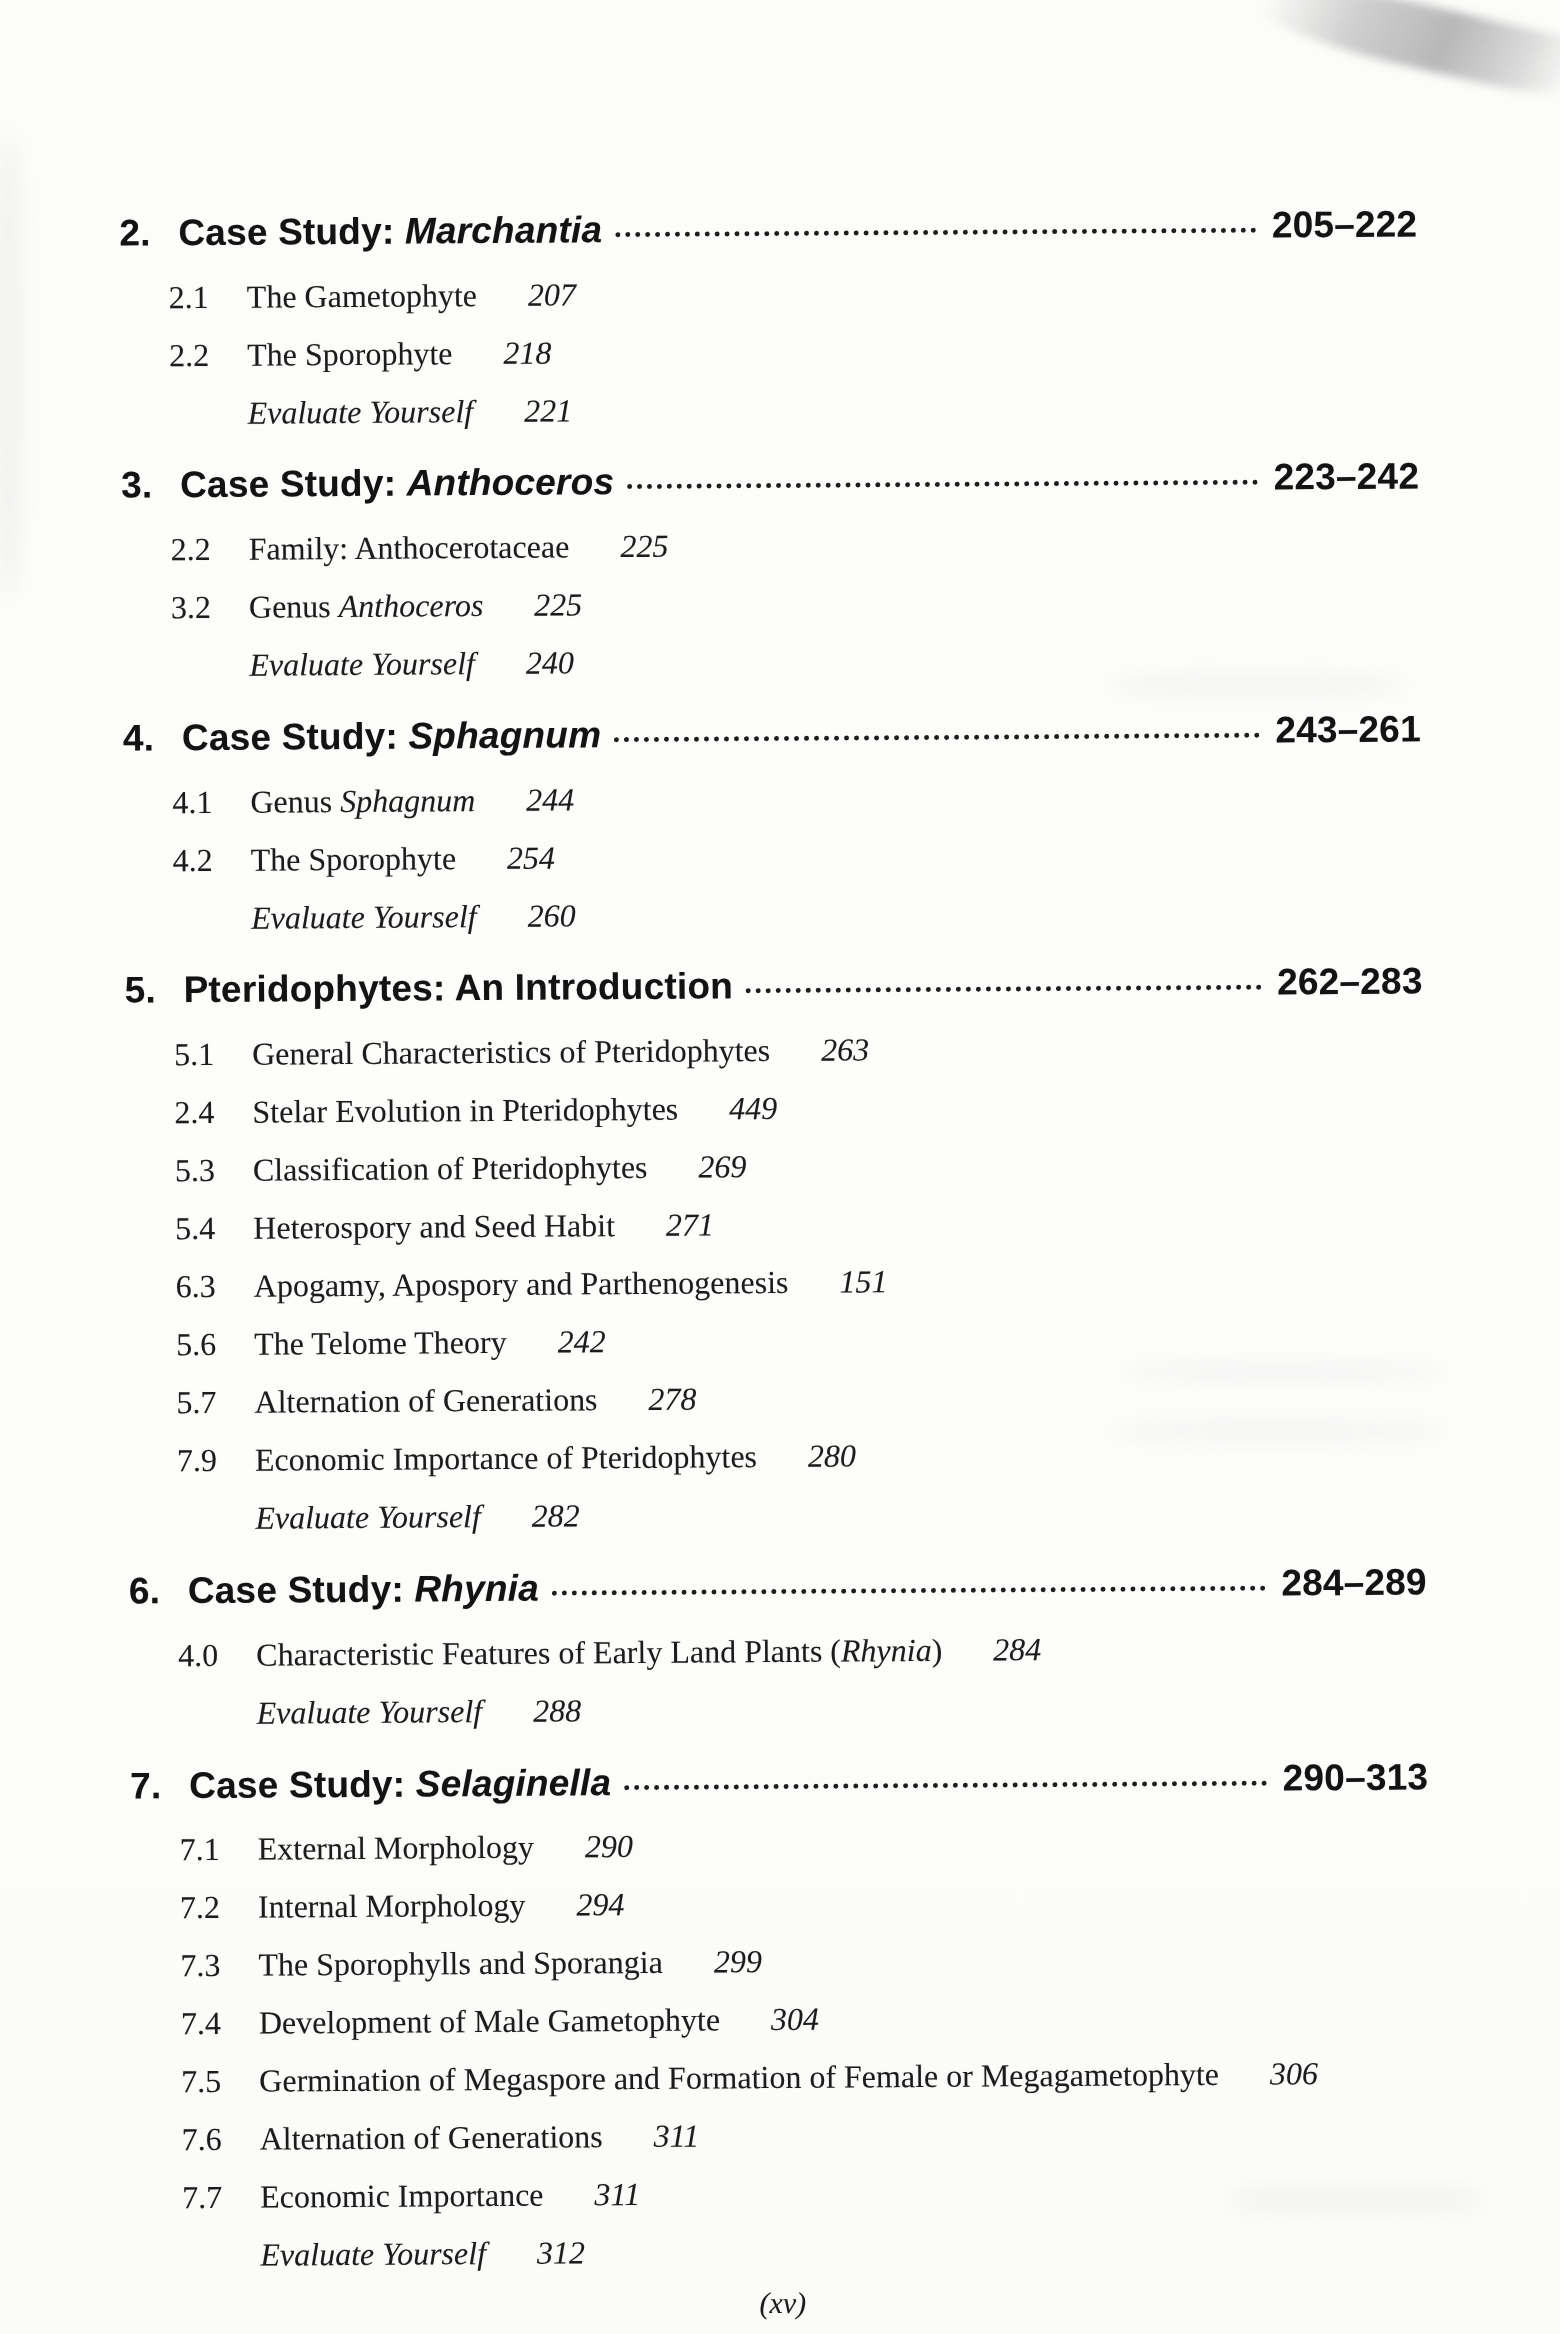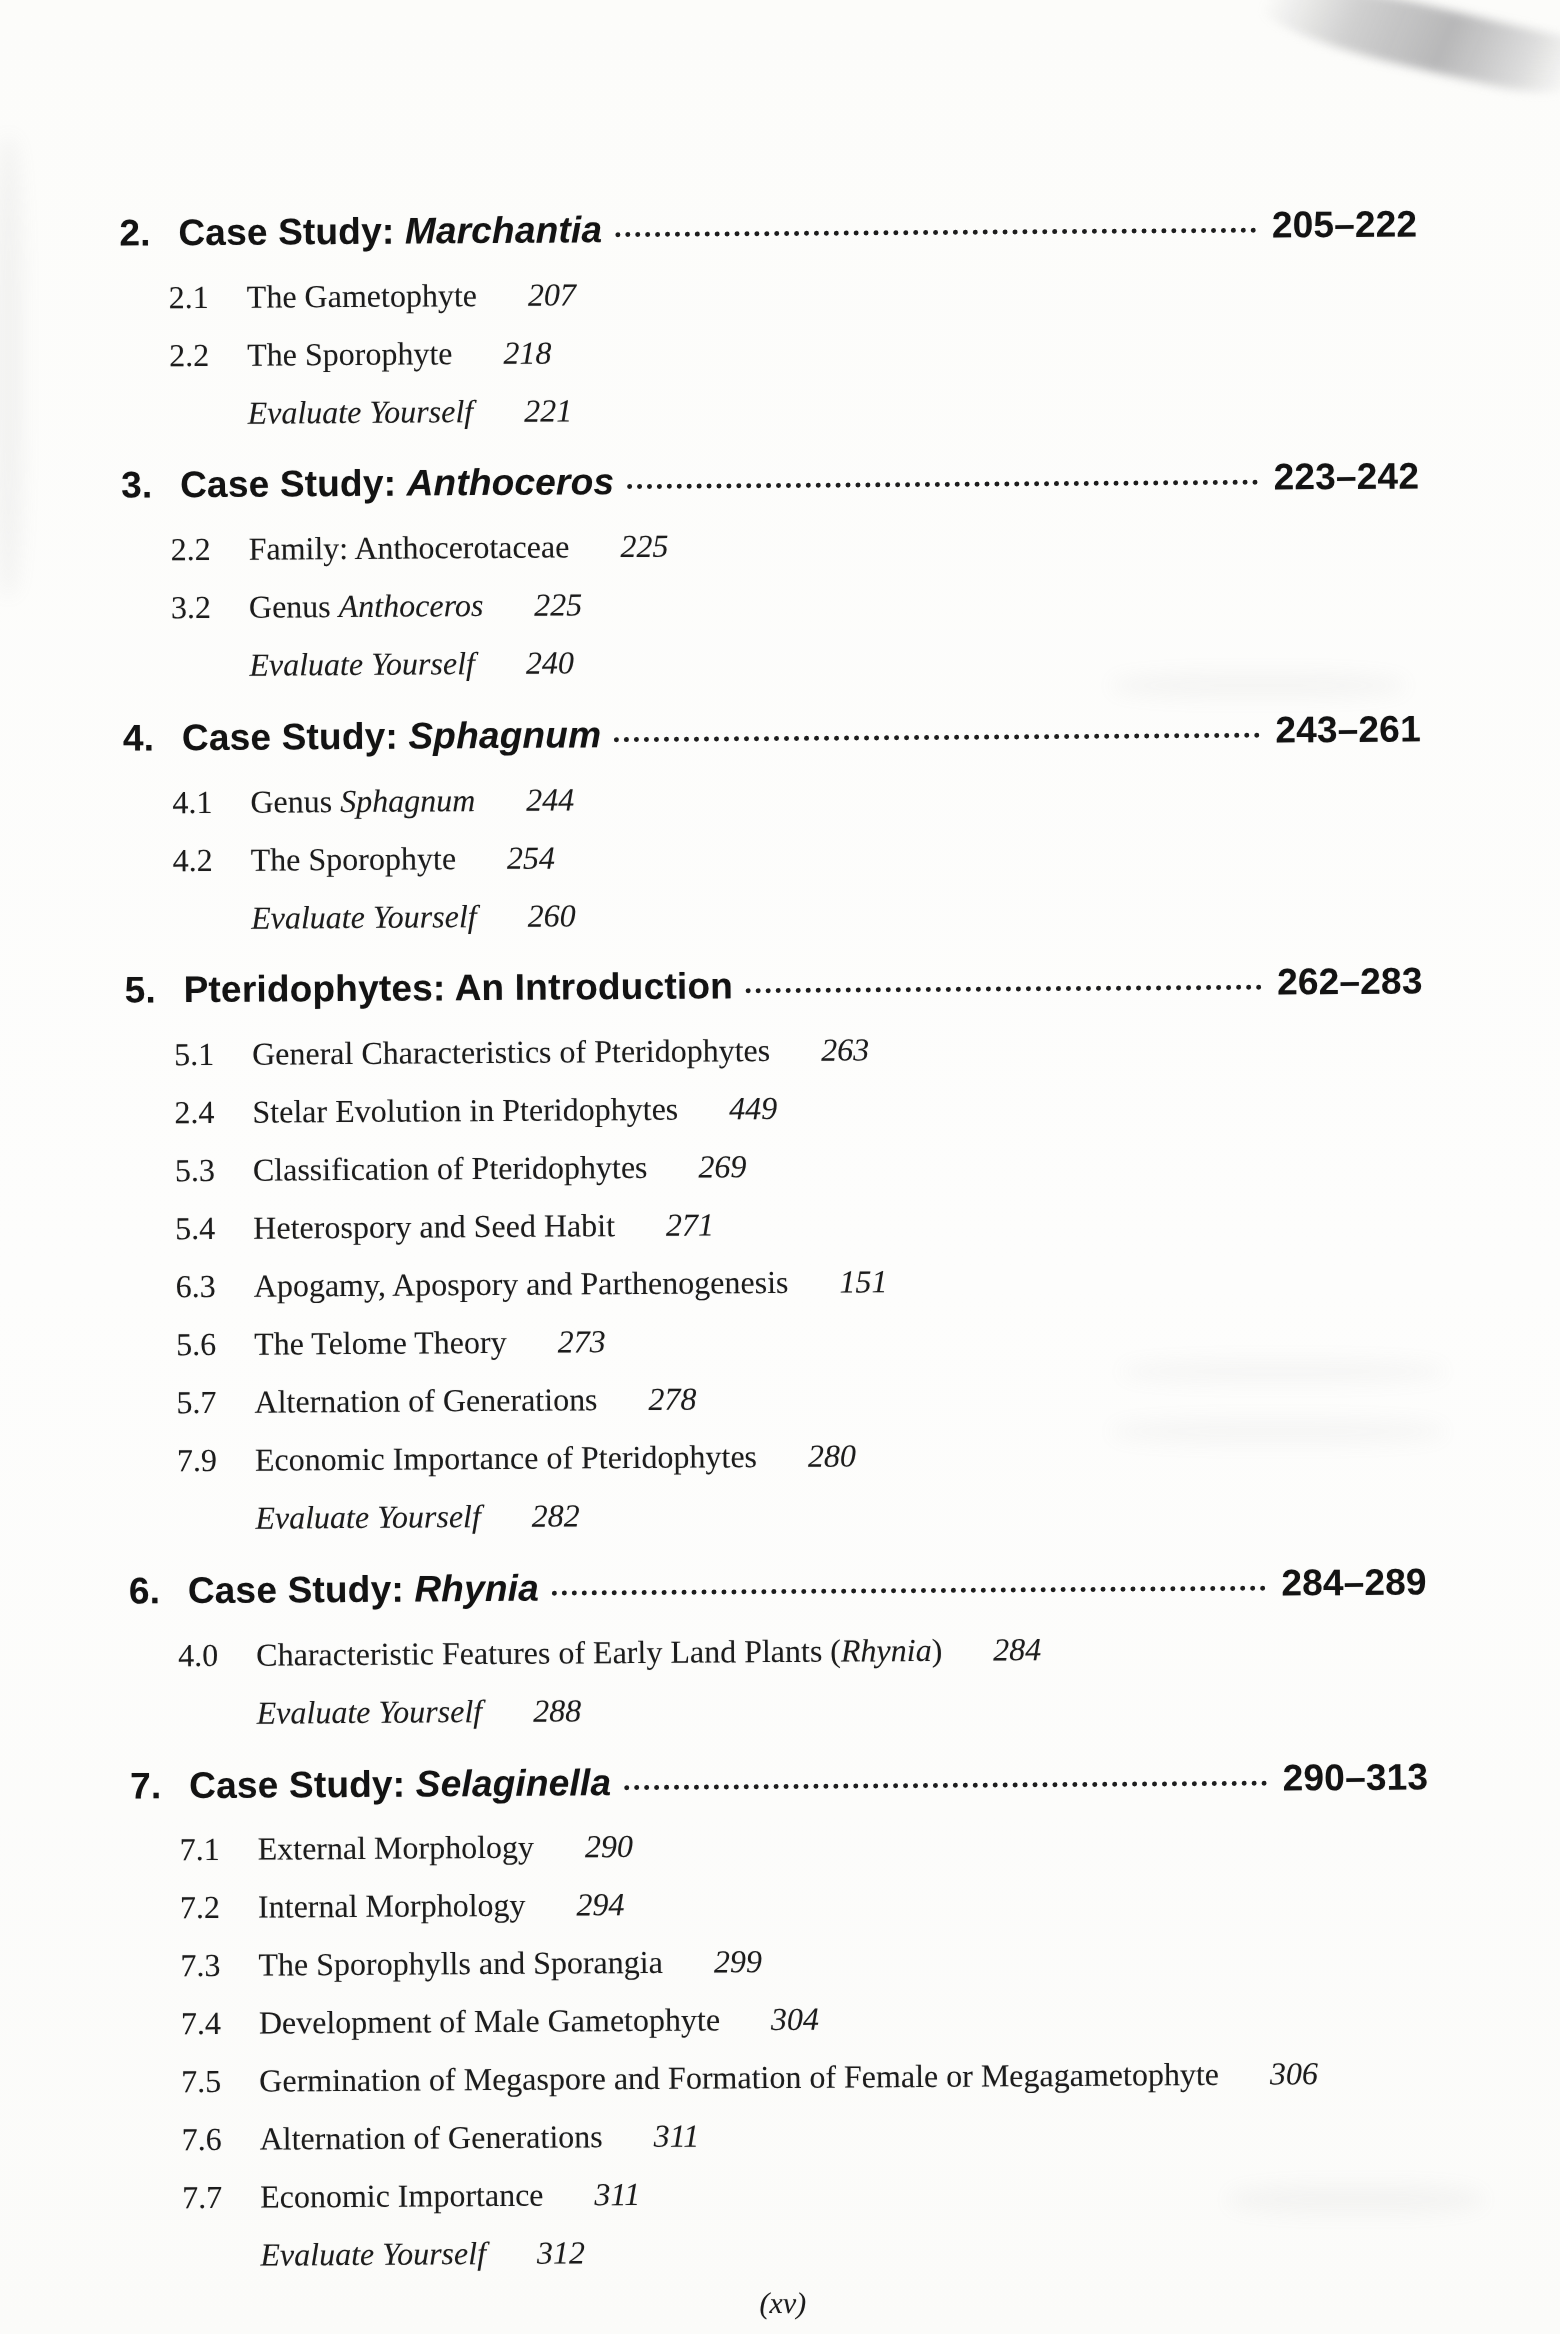--- a/index.html
+++ b/index.html
@@ -195,21 +195,21 @@
 
   <div class="item-row">
     <span class="it-num">6.3</span>
     <span class="it-label"><span>Apogamy, Apospory and Parthenogenesis</span></span>
     <span class="it-page">151</span>
   </div>
 
   <div class="item-row">
     <span class="it-num">5.6</span>
     <span class="it-label"><span>The Telome Theory</span></span>
-    <span class="it-page">273</span>
+    <span class="it-page">242</span>
   </div>
 
   <div class="item-row">
     <span class="it-num">5.7</span>
     <span class="it-label"><span>Alternation of Generations</span></span>
     <span class="it-page">278</span>
   </div>
 
   <div class="item-row">
     <span class="it-num">7.9</span>

